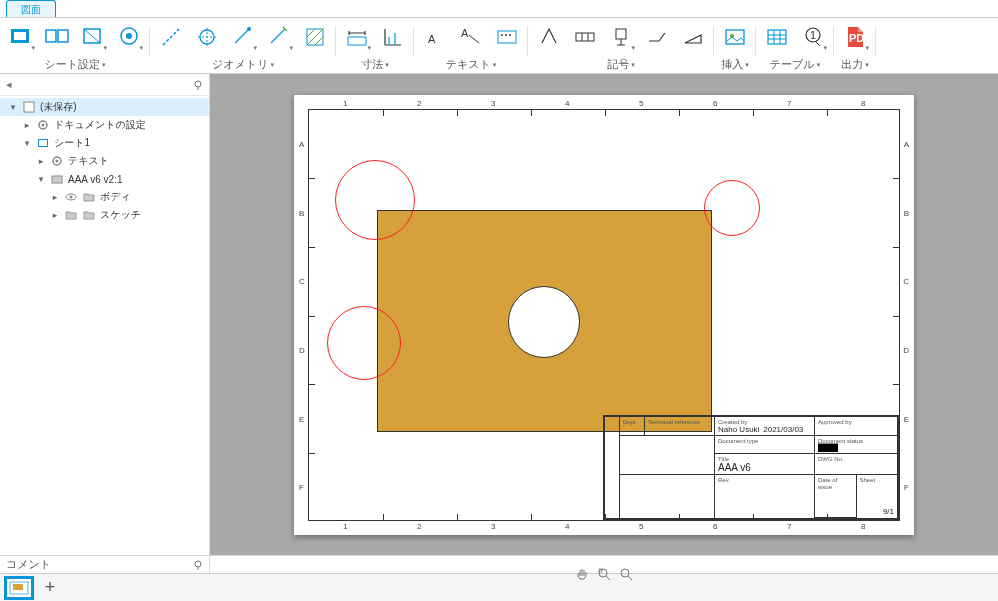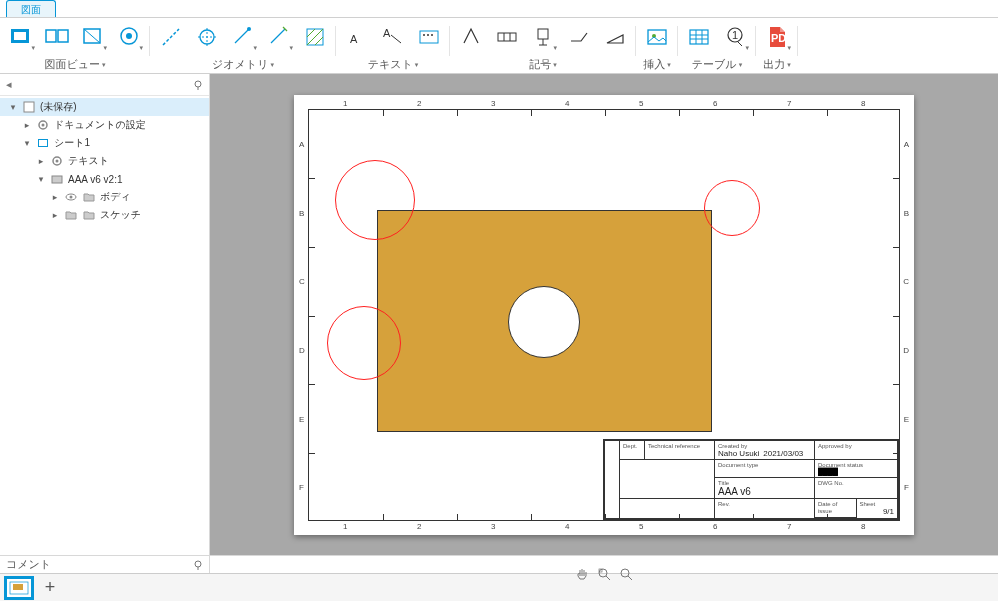--- a/index.html
+++ b/index.html
@@ -38,21 +38,21 @@
 .tick { position:absolute; background:#333; }
 
 .part { position:absolute; left:68px; top:100px; width:335px; height:222px; background:#d6a13b; border:0.5px solid #333; }
 .hole { position:absolute; left:130px; top:75px; width:72px; height:72px; border-radius:50%; background:#fff; border:0.5px solid #333; }
 .anno-circle { position:absolute; border:1.5px solid #ff2020; border-radius:50%; background:transparent; }
 
 .titleblock { position:absolute; right:0; bottom:0; width:296px; border:0.5px solid #333; }
 .titleblock table { width:100%; border-collapse:collapse; }
 .titleblock td { border:0.5px solid #333; font-size:7px; padding:1px 3px; vertical-align:top; height:18px; color:#222; }
 .titleblock .lab { font-size:6px; color:#555; }
-.titleblock .val { font-size:8px; }
+.titleblock .val { font-size:8px;margin-top:24px; }
 .titleblock .rev-col { width:15px; }
 
 .comment-bar { height:18px; background:#fff; border-top:1px solid #d8d8d8; display:flex; align-items:center; }
 .comment-bar .lbl { width:210px; padding:0 6px; display:flex; align-items:center; justify-content:space-between; border-right:1px solid #d8d8d8; height:100%; font-size:10px; color:#555; }
 .nav-tools { position:absolute; left:50%; transform:translateX(-50%); top:1px; display:flex; gap:4px; }
 .nav-tools .nb { width:18px; height:16px; display:flex; align-items:center; justify-content:center; cursor:pointer; color:#777; }
 
 .bottom-bar { height:28px; background:#f5f5f5; border-top:1px solid #ccc; display:flex; align-items:center; padding:0 6px; gap:8px; }
 .sheet-thumb { width:26px; height:20px; background:#fff; border:1px solid #0696d7; display:flex; align-items:center; justify-content:center; }
 .sheet-thumb.active { outline:2px solid #0696d7; }
@@ -95,21 +95,21 @@
       </div>
       <div class="tool-btn big">
         <svg width="26" height="26">
             <circle cx="13" cy="12" r="8" fill="none" stroke="#0696d7" stroke-width="1.5"></circle>
             <circle cx="13" cy="12" r="3" fill="#0696d7"></circle>
           </svg>
         <span class="drop-mark">▾</span>
       </div>
     </div>
     <div class="tool-lbl">
-        <span>図面ビュー</span>
+        <span>シート設定</span>
         <span class="drop">▾</span>
       </div>
   </div>
 
 
   <div class="tool-group">
     <div class="tool-row">
       <div class="tool-btn big">
           <svg width="24" height="24">
             <path d="M4 20L20 4" stroke="#0696d7" stroke-width="1.5" stroke-dasharray="3 2"></path>
@@ -141,20 +141,41 @@
             <path d="M4 12l8-8M4 20l16-16M12 20l8-8" stroke="#55aa33" stroke-width="1"></path>
           </svg>
         </div>
     </div>
     <div class="tool-lbl">
         <span>ジオメトリ</span>
         <span class="drop">▾</span>
       </div>
   </div>
 
+  <div class="tool-group">
+    <div class="tool-row">
+      <div class="tool-btn big">
+          <svg width="24" height="24">
+            <path d="M4 8h16M4 6v4M20 6v4" stroke="#333" stroke-width="1.2"></path>
+            <rect x="3" y="12" width="18" height="8" fill="none" stroke="#0696d7"></rect>
+          </svg>
+          <span class="drop-mark">▾</span>
+        </div>
+      <div class="tool-btn big">
+          <svg width="24" height="24">
+            <path d="M4 20h16M4 20V4" stroke="#333" stroke-width="1.2"></path>
+            <path d="M8 20v-8M14 20v-12" stroke="#0696d7" stroke-width="1.2"></path>
+          </svg>
+        </div>
+    </div>
+    <div class="tool-lbl">
+        <span>寸法</span>
+        <span class="drop">▾</span>
+      </div>
+  </div>
 
   <div class="tool-group">
     <div class="tool-row">
       <div class="tool-btn big">
           <svg width="24" height="24">
             <text x="5" y="18" font-size="16" font-family="serif" fill="#333">A</text>
           </svg>
         </div>
       <div class="tool-btn big">
           <svg width="24" height="24">

